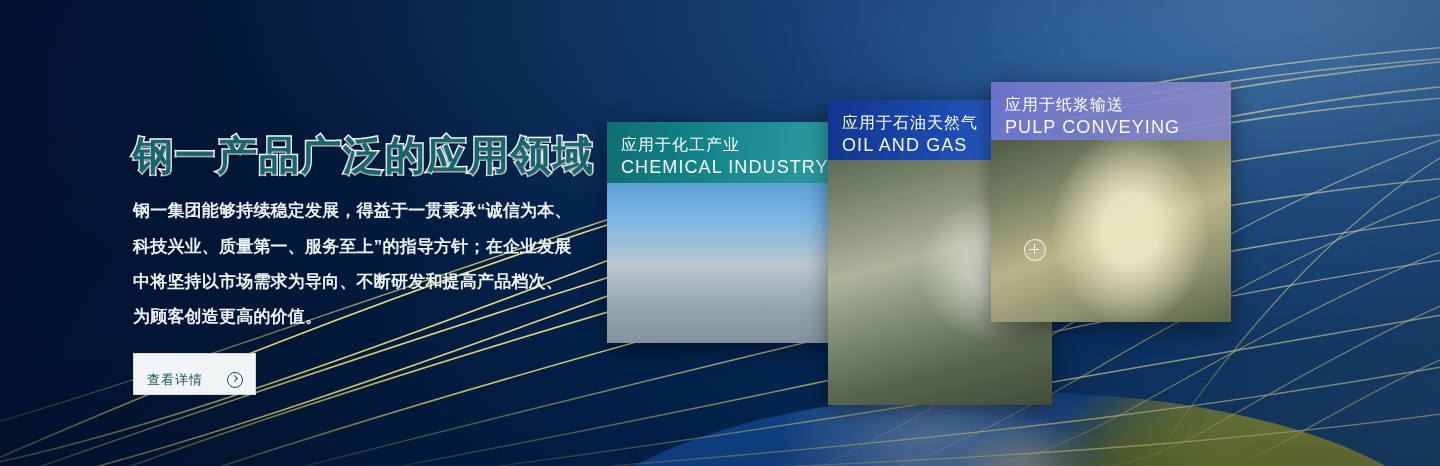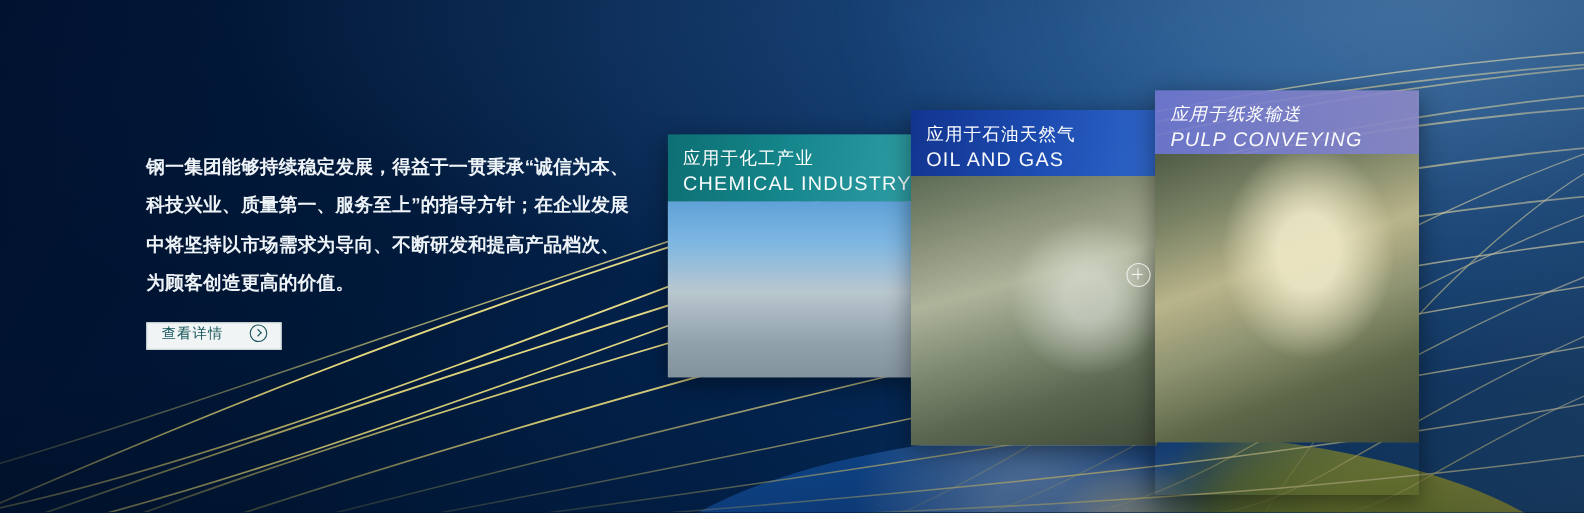--- a/index.html
+++ b/index.html
@@ -50,21 +50,21 @@
     paint-order:stroke fill;
     text-shadow:0 2px 2px rgba(0,0,0,.35);
     margin:0 0 16px 0;white-space:nowrap;
   }
   .desc{
     font-size:17px;line-height:2.08;color:#eef3f8;margin:0;
     letter-spacing:.2px;max-width:440px;font-weight:bold;
   }
   .cta{
     display:inline-flex;align-items:center;gap:24px;
-    margin-top:18px;padding:0 12px 5px 13px;
+    margin-top:18px;padding:17px 12px 5px 13px;
     background:#f0f4f4;border:1px solid #cfdada;
     color:#17555c;font-size:13px;letter-spacing:1px;
     cursor:pointer;text-decoration:none;
   }
   .cta .arrow{
     display:inline-block;width:14px;height:14px;border-radius:50%;
     border:1px solid #17555c;position:relative;flex:0 0 auto;
   }
   .cta .arrow::after{
     content:"";position:absolute;left:4px;top:3.5px;
@@ -93,21 +93,21 @@
   
   #card-oilgas{left:828px;top:100px;width:224px;height:305px;}
   #card-oilgas .card-head{height:60px;background:linear-gradient(100deg,#12348f 0%,#1c4bb0 50%,#2f66c8 100%);}
   #card-oilgas .card-photo{top:60px;height:245px;
     background:
       radial-gradient(circle at 72% 45%, rgba(235,238,230,.55) 0 10%, rgba(160,168,150,0) 34%),
       linear-gradient(165deg,#5c6a55 0%,#8a9279 22%,#aeb49a 40%,#7e8a72 60%,#5b6750 78%,#424c3a 100%),
       #6b7560;
   }
   
-  #card-pulp{left:1050px;top:82px;width:240px;height:368px;font-style:italic;}
+  #card-pulp{left:991px;top:82px;width:240px;height:240px;}
   #card-pulp .card-head{height:58px;background:linear-gradient(100deg,rgba(110,118,206,.93) 0%,rgba(126,128,200,.93) 50%,rgba(138,136,196,.93) 100%);}
   #card-pulp .card-photo{top:58px;height:262px;
     background:
       radial-gradient(ellipse at 58% 34%, rgba(238,232,198,.9) 0 14%, rgba(200,192,150,0) 40%),
       linear-gradient(160deg,#4f5b46 0%,#7c8466 20%,#b9b48a 40%,#8d9270 58%,#5d6849 76%,#3f4835 100%),
       #6a7352;
   }
   .plus-badge{
     position:absolute;left:1024px;top:239px;width:20px;height:20px;border-radius:50%;
     border:1.5px solid rgba(255,255,255,.75);
@@ -166,20 +166,21 @@
         <path d="M1440,306 C 1368,338 1290,382 1206,430 C 1150,460 1118,466 1100,466"></path>
         <path d="M1440,360 C 1390,382 1336,412 1280,444 C 1246,462 1228,466 1216,466"></path>
         <path d="M1150,466 C 1180,420 1230,350 1290,286 C 1350,222 1410,176 1440,158"></path>
       </g>
     </svg>
 
     <div class="vignette"></div>
   </div>
 
   <div class="content">
+    <h1 class="headline">钢一产品广泛的应用领域</h1>
     <p class="desc">钢一集团能够持续稳定发展，得益于一贯秉承“诚信为本、科技兴业、质量第一、服务至上”的指导方针；在企业发展中将坚持以市场需求为导向、不断研发和提高产品档次、为顾客创造更高的价值。</p>
     <a class="cta" href="#">
       <span>查看详情</span>
       <span class="arrow"></span>
     </a>
   </div>
 
   <div class="card" id="card-chemical">
     <div class="card-photo"></div>
     <div class="card-head">

